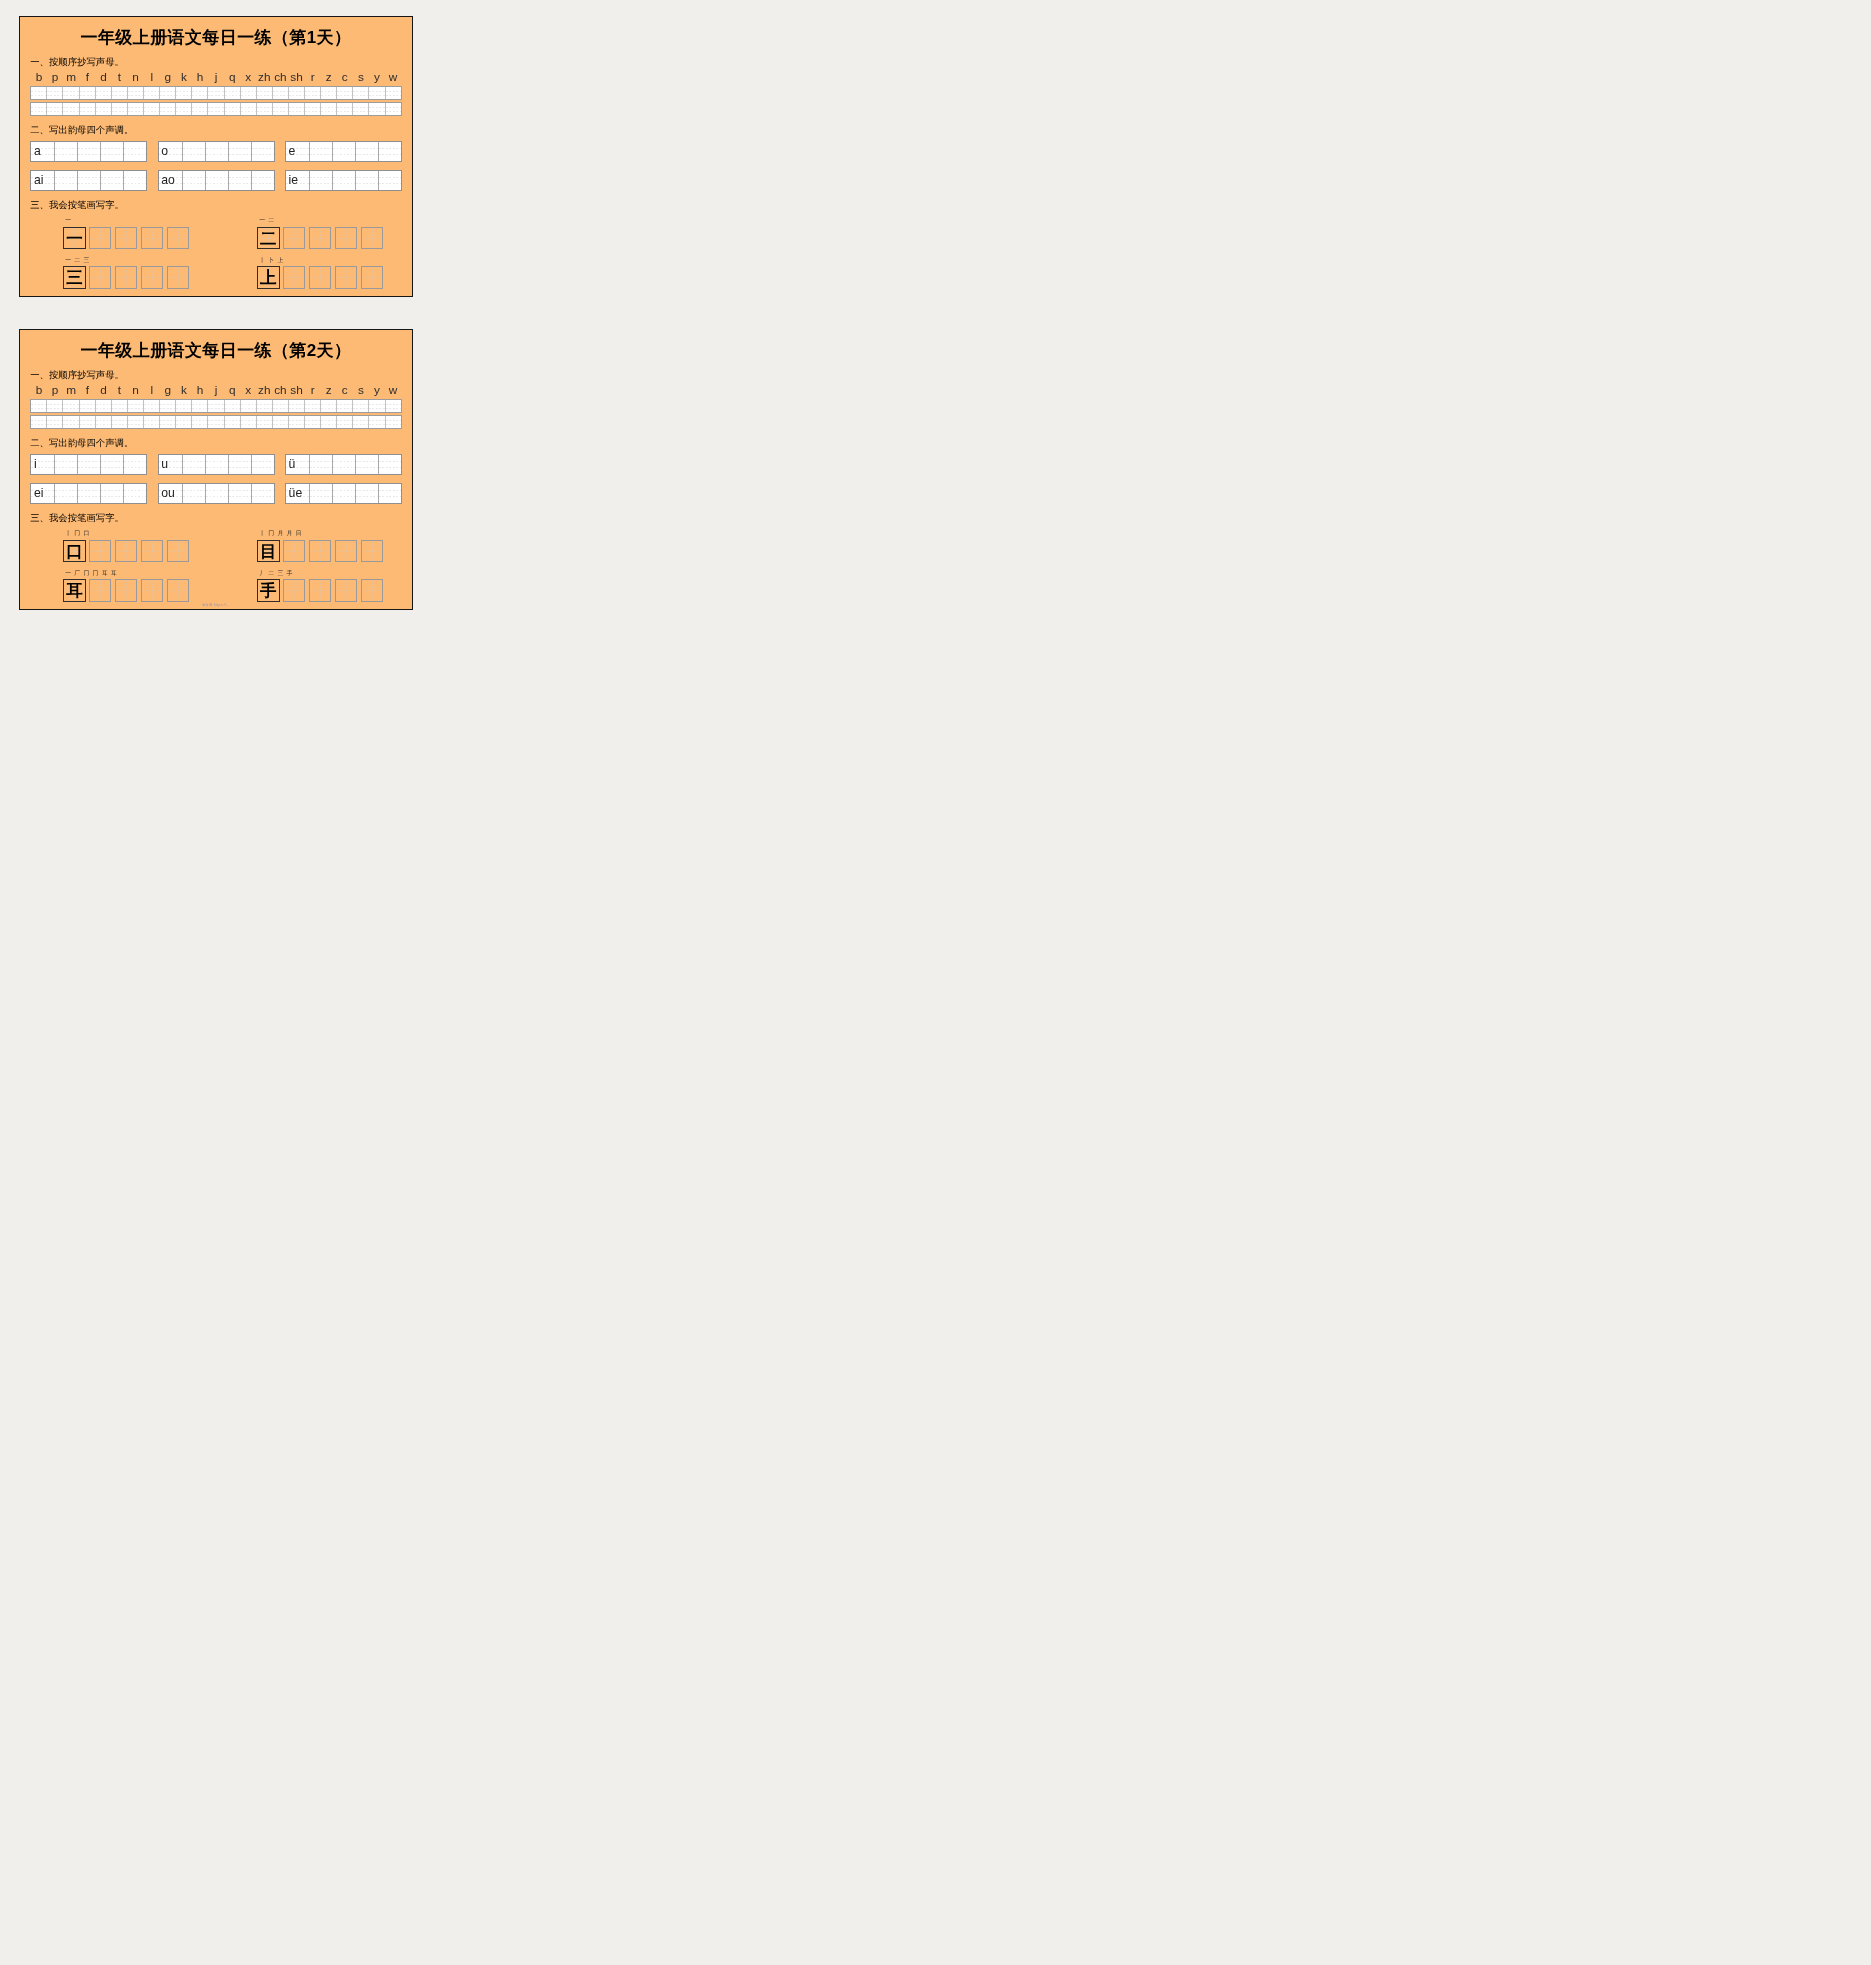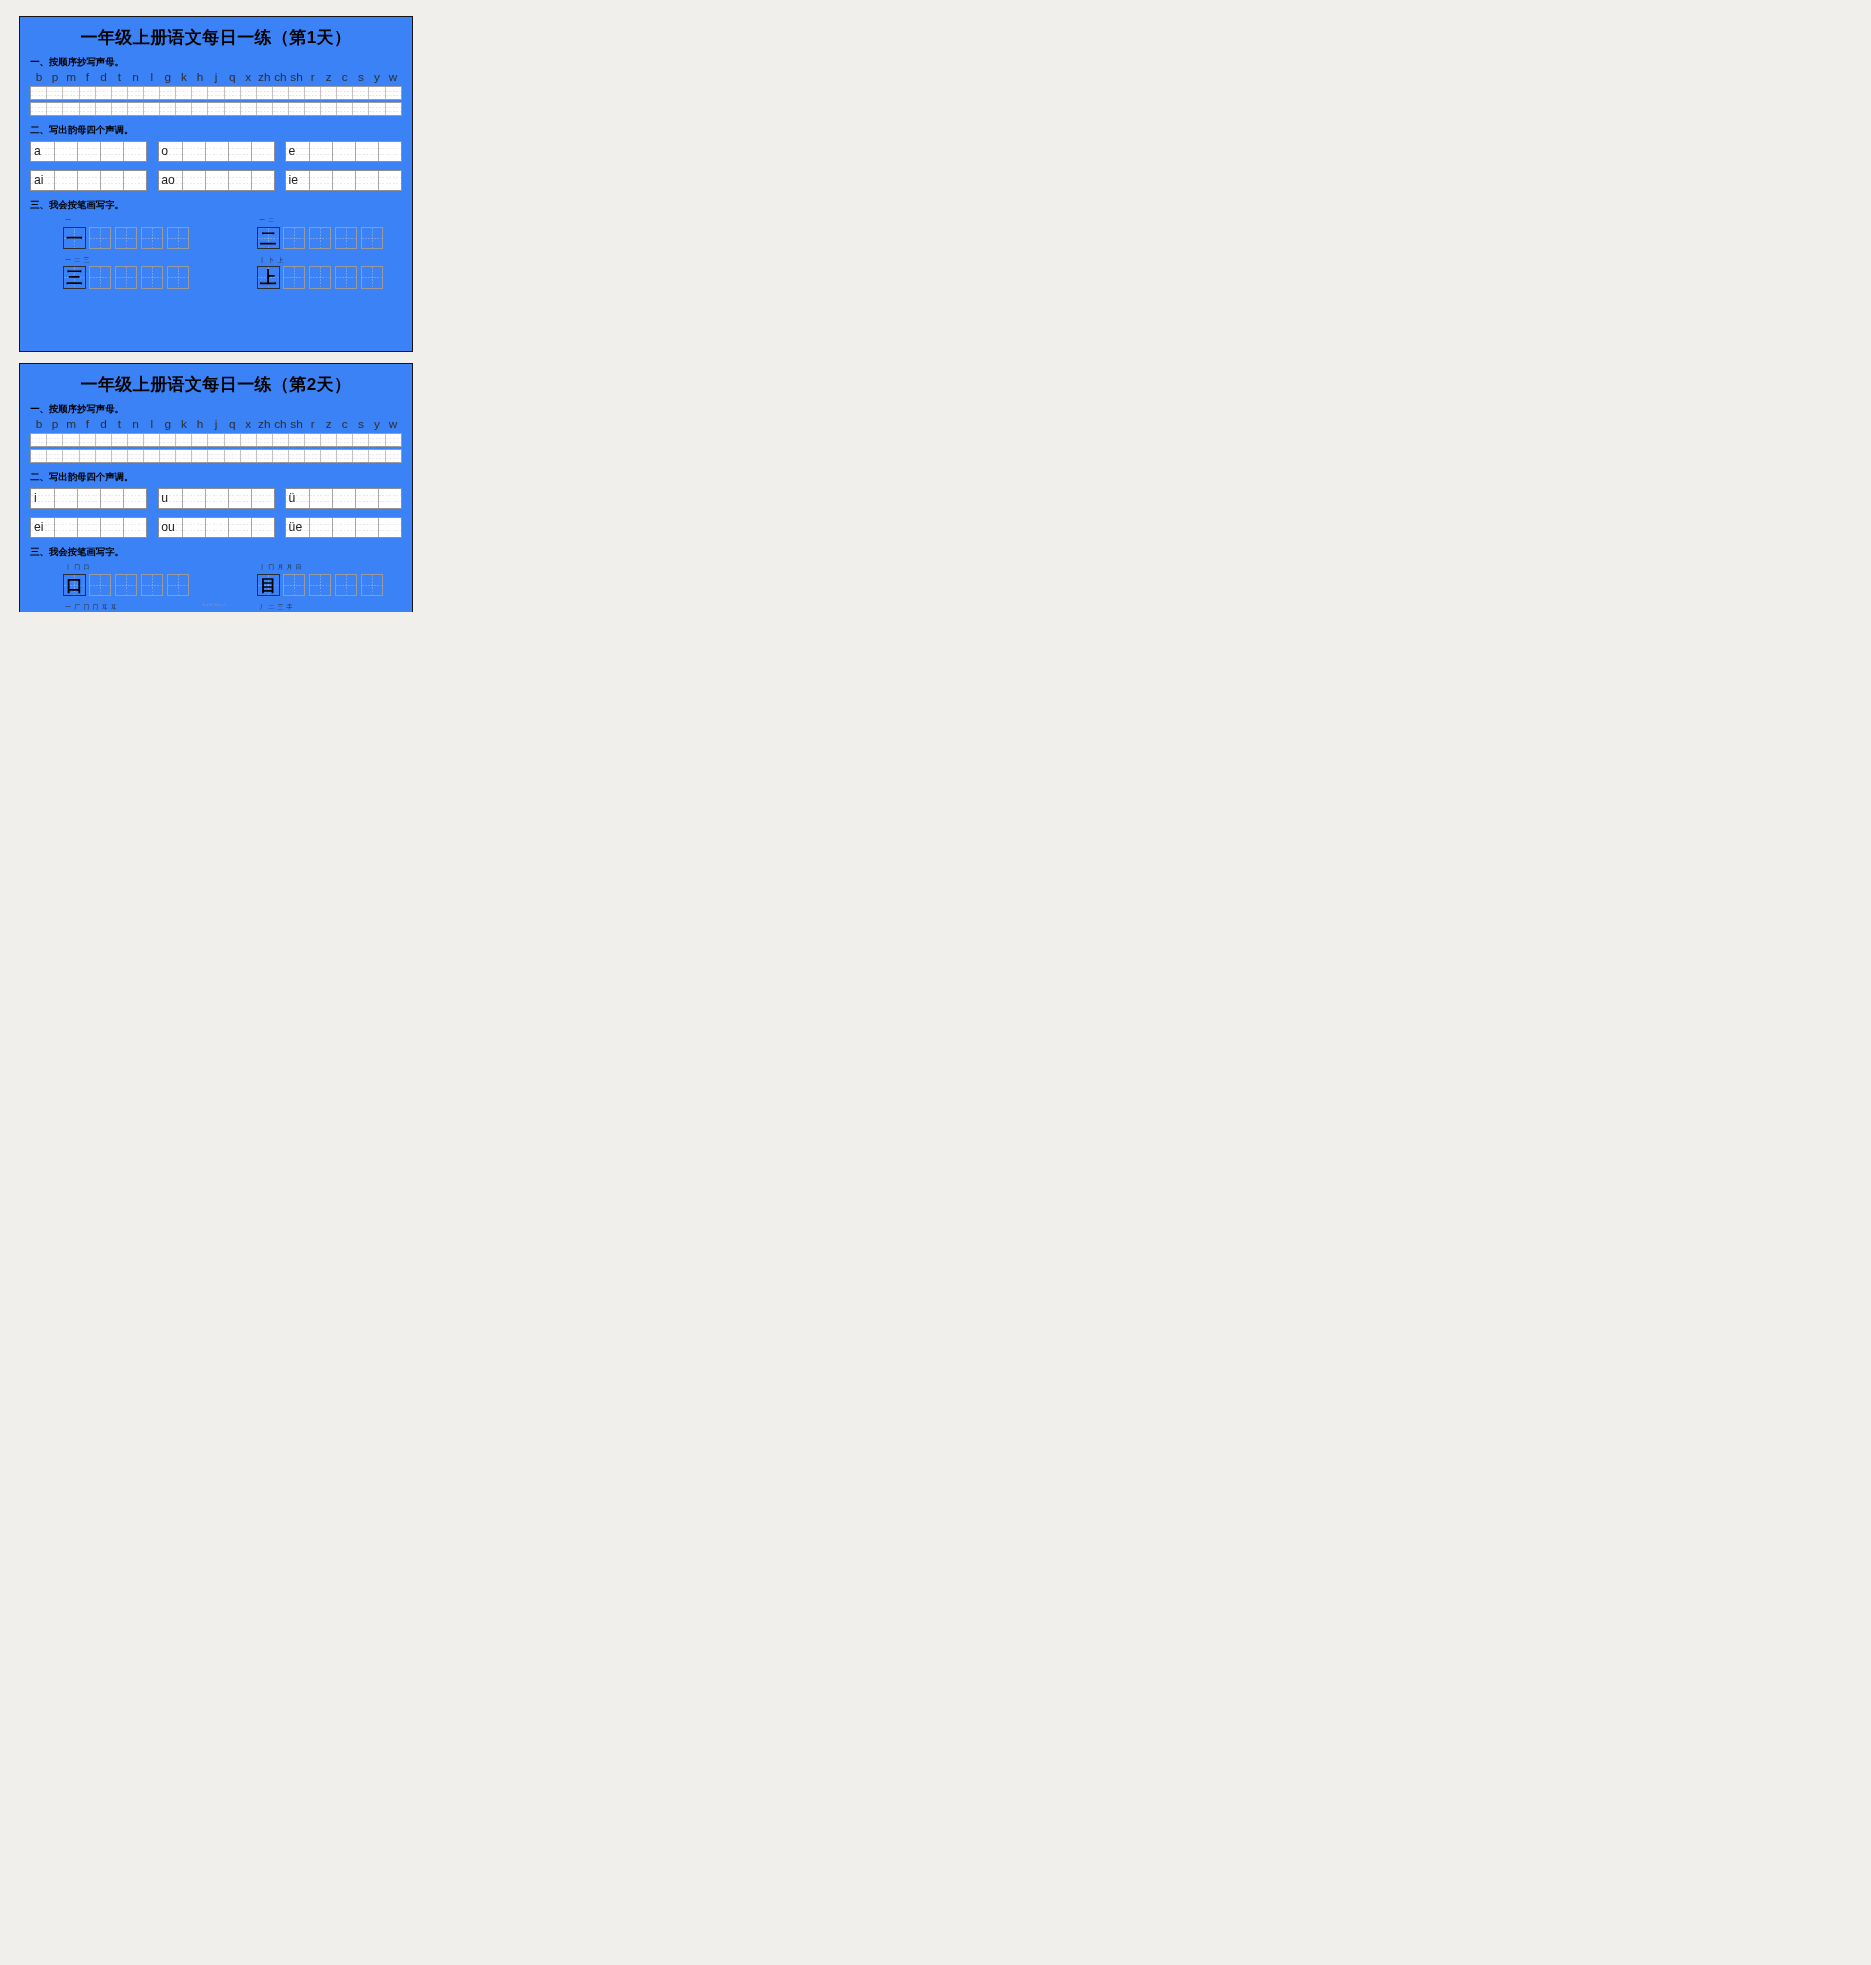--- a/index.html
+++ b/index.html
@@ -7,30 +7,30 @@
     width:432px;
     background:#f1efeb;
     font-family:"Liberation Sans","DejaVu Sans",sans-serif;
     color:#111;
   }
   .page{
     width:432px;height:612px;box-sizing:border-box;
     padding:15.7px 19px 2.4px;position:relative;
   }
   .card{
-    box-sizing:border-box;background:#3b82f6;
+    box-sizing:border-box;background:#fdba74;
     border:1.2px solid #161616;
     padding:5.5px 10.2px 9.4px;
-    height:336px;margin-bottom:11px;
+    height:281px;margin-bottom:32px;
   }
   .title{
     text-align:center;font-size:17px;font-weight:800;letter-spacing:0.4px;
     margin:3.9px 0 7px;color:#000;
   }
-  .sec-head{font-size:9.4px;font-weight:700;margin:3.9px 0 2.4px;color:#000}
+  .sec-head{font-size:9.4px;font-weight:400;margin:3.9px 0 2.4px;color:#000}
   .sec-head.later{margin-top:7.9px}
 
   
   .letters{display:flex;margin:1.6px 0.8px 0.8px}
   .letter{flex:1;text-align:center;font-size:11.8px;color:#2d2d2d;line-height:1.15}
   .pgrid{margin-top:0.8px}
   .prow{display:flex;border:0.4px solid #9d9d9d;background:#fff}
   .prow + .prow{margin-top:1.2px}
   .pcell{
     flex:1;height:12.6px;border-left:0.4px solid #c2c2c2;

